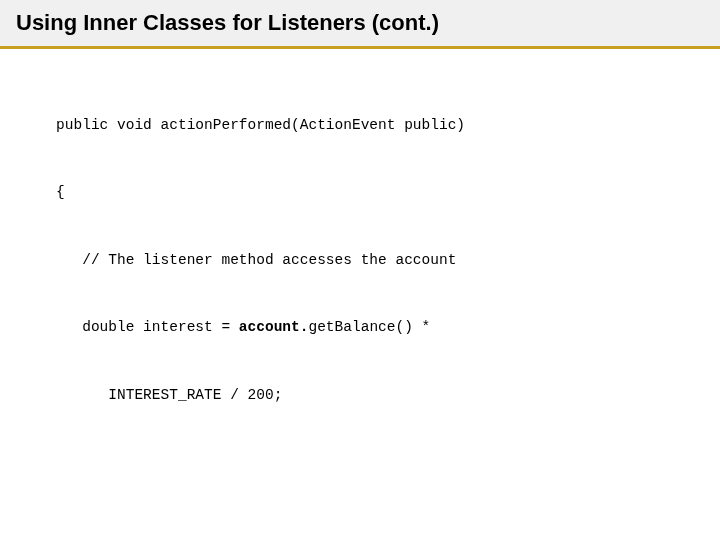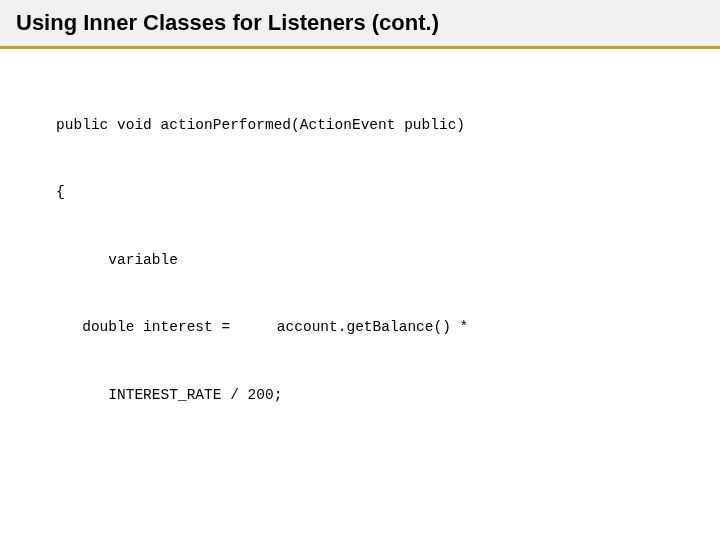--- a/index.html
+++ b/index.html
@@ -49,37 +49,36 @@
     .code-block {
       font-family: 'Courier New', Courier, monospace;
       font-size: 14.5px;
       line-height: 1.55;
       color: #000000;
       background: #ffffff;
       white-space: pre;
     }
 
     .bold-text {
-      font-weight: normal;
-      margin-left: 38px;
+      font-weight: bold;
     }
   </style>
 </head>
 <body>
 
 <div class="slide-container">
   <div class="slide-header">
     <span class="slide-title">Using Inner Classes for Listeners  (cont.)</span>
   </div>
 
   <div class="slide-content">
     <div class="code-block">
       <div><span>   public void actionPerformed(ActionEvent public)</span></div>
       <div><span>   {</span></div>
-      <div><span>         variable</span></div>
+      <div><span>      // The listener method accesses the account</span></div>
       <div><span>      double interest = <span class="bold-text">account.</span>getBalance() *</span></div>
       <div><span>         INTEREST_RATE / 200;</span></div>
       
       
       
       
       
     </div>
   </div>
 

